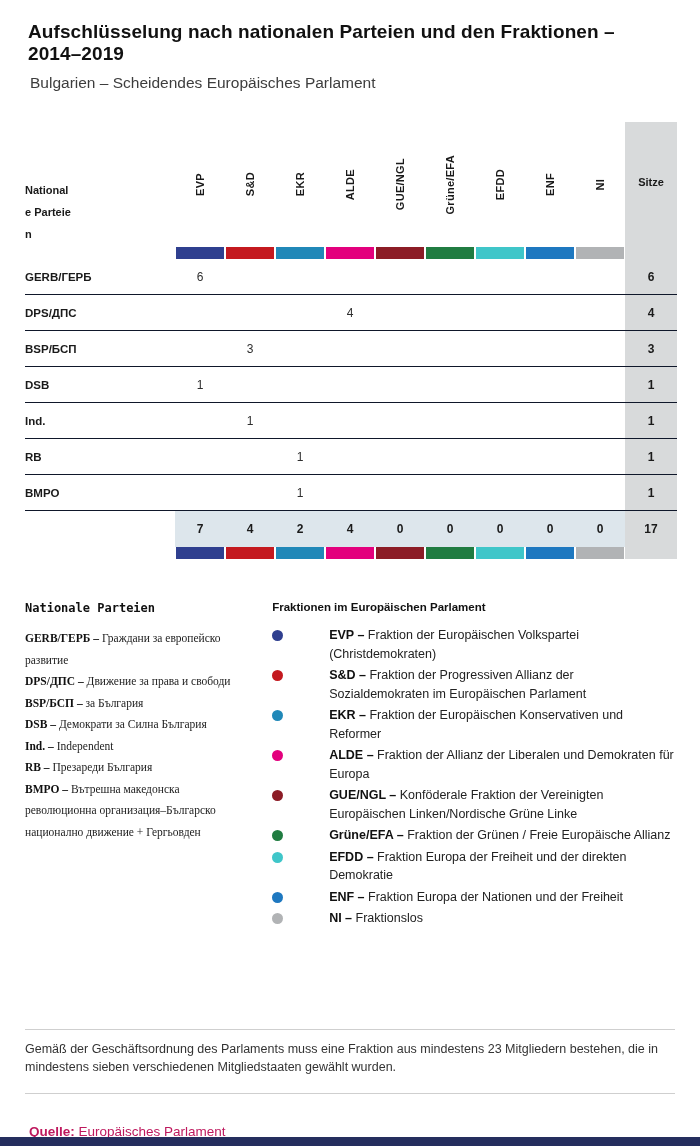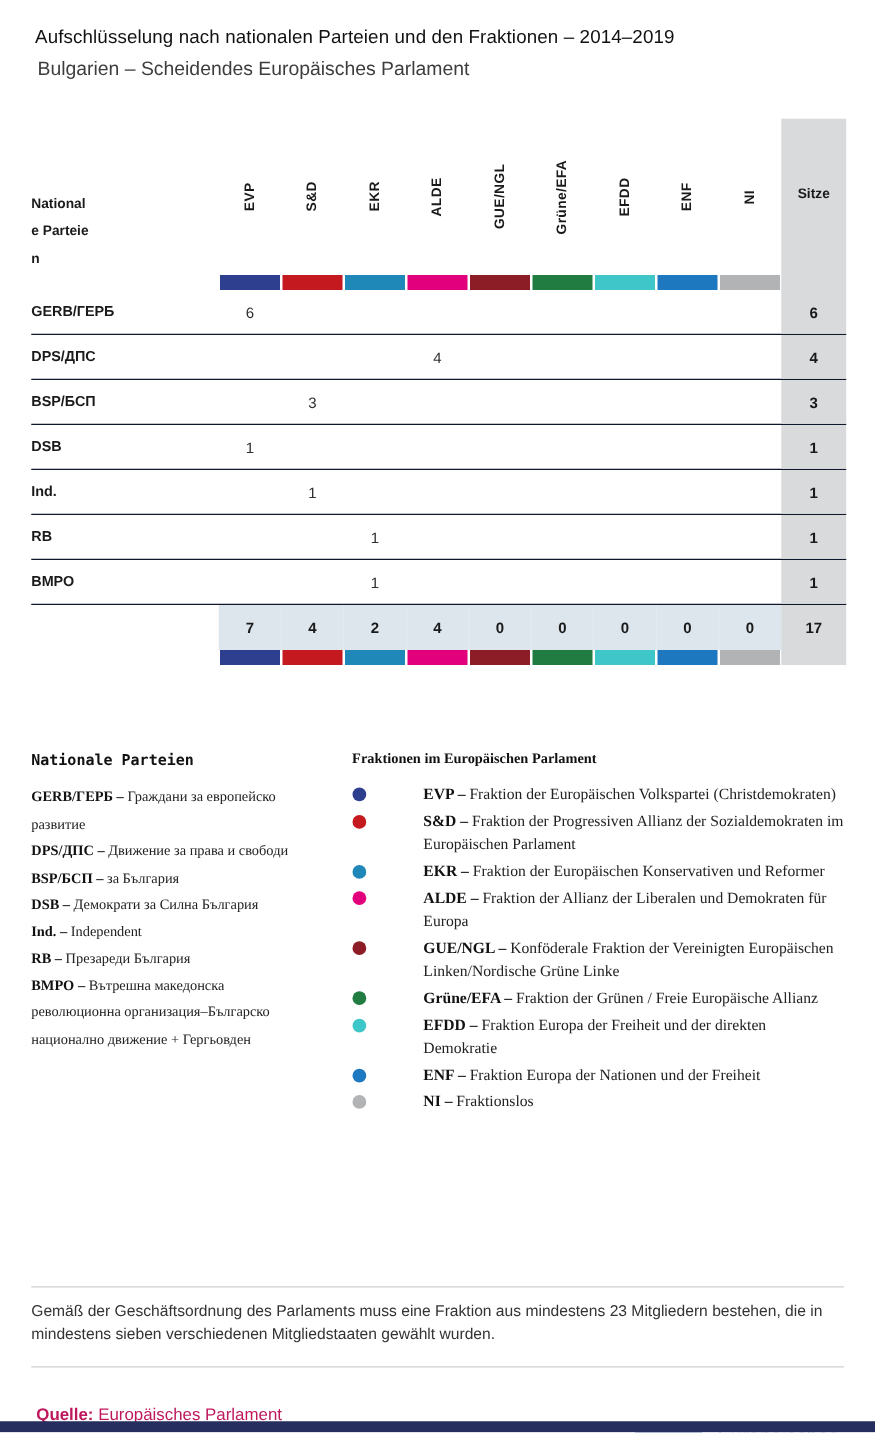--- a/index.html
+++ b/index.html
@@ -6,21 +6,21 @@
   body {
     width: 700px; height: 1146px;
     background: #ffffff;
     font-family: "Liberation Sans", sans-serif;
     color: #1a1a1a;
   }
   .page { position: relative; width: 700px; height: 1146px; overflow: hidden; background: #fff; }
 
   
   .header { padding: 21px 28px 0 28px; }
-  .title { font-size: 15px; font-weight: 400; color: #111; margin: 0; letter-spacing: 0.1px; }
+  .title { font-size: 19px; font-weight: 700; color: #111; margin: 0; letter-spacing: 0.1px; }
   .subtitle { font-size: 15.5px; font-weight: 400; color: #3d3d3d; margin: 9px 0 0 2px; }
 
   
   .table-wrap { margin: 30px 23px 0 25px; }
   .grid-row { display: grid; grid-template-columns: 150px repeat(9, 50px) 52px; }
 
   .corner { display: flex; align-items: flex-end; padding-bottom: 14px; }
   .corner-text { width: 47px; font-size: 11px; font-weight: 700; line-height: 22px; word-break: break-all; color: #1a1a1a; }
 
   .col-head { display: flex; flex-direction: column; height: 137px; }
@@ -46,21 +46,21 @@
   .bars-row .b-seat { background: #d8dadb; }
 
   
   .legend { position: absolute; top: 601px; left: 25px; right: 25px; display: flex; }
   .legend-left { width: 345px; padding-right: 28px; box-sizing: border-box; }
   .np-heading { font-family: "DejaVu Sans Mono", monospace; font-size: 12px; font-weight: 700; color: #111; margin: 0; }
   .np-list { margin-top: 13px; }
   .np-item { font-size: 11.5px; line-height: 21.5px; color: #222; font-family: Liberation Serif, serif; }
   .np-item b { color: #111; }
 
-  .legend-right { flex: 1 1 auto; font-family: Liberation Serif, serif; }
+  .legend-right { flex: 1 1 auto; }
   .fr-heading { font-size: 11.5px; font-weight: 700; color: #111; margin: 0 0 13px 0; }
   .fr-item { display: flex; margin-bottom: 3px; gap: 36px; }
   .dot { width: 11px; height: 11px; border-radius: 50%; margin: 4px 10px 0 0; flex: 0 0 11px; }
   .fr-text { font-size: 12.5px; line-height: 18.5px; color: #222; }
   .fr-text b { color: #111; }
 
   
   .rule { position: absolute; left: 25px; right: 25px; border-top: 1px solid #cfcfcf; height: 0; }
   .rule1 { top: 1029px; }
   .rule2 { top: 1093px; }

